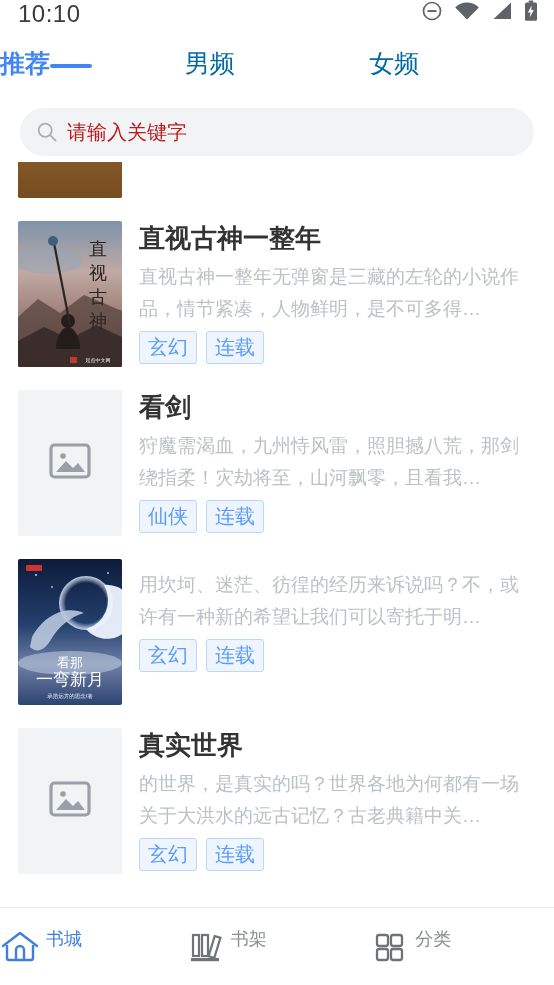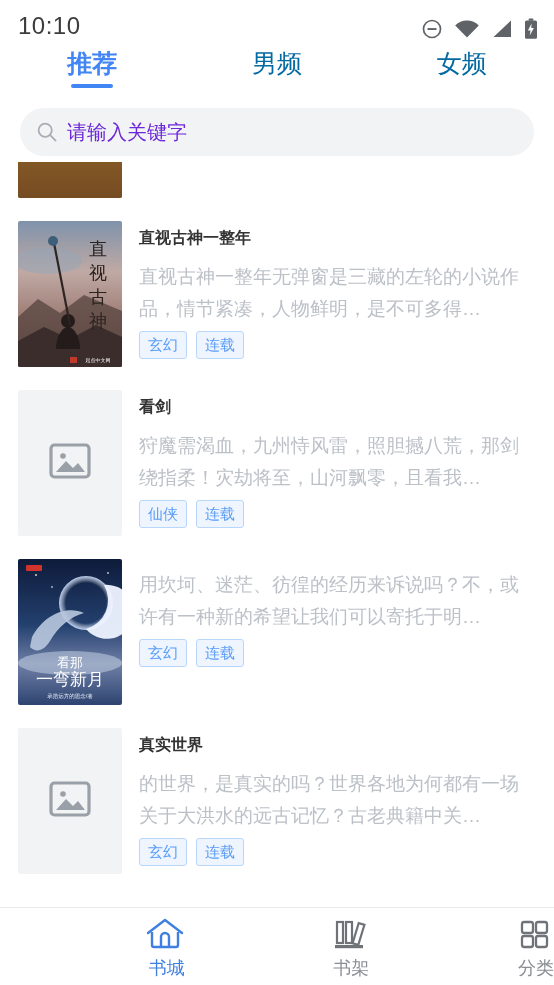--- a/index.html
+++ b/index.html
@@ -8,94 +8,94 @@
     background:#ffffff;
     font-family:"Liberation Sans","DejaVu Sans",sans-serif;
     -webkit-font-smoothing:antialiased;
     overflow:hidden;
   }
   .phone { position:relative; width:554px; height:985px; background:#fff; display:flex; flex-direction:column; }
 
   
   .statusbar {
     height:40px; flex:0 0 40px;
-    display:flex; align-items:flex-end; justify-content:space-between;
+    display:flex; align-items:flex-start; justify-content:space-between;
     padding:0 16px 0 18px;
   }
   .status-time { font-size:24px; color:#3c3c3c; letter-spacing:.5px; }
   .status-icons { display:flex; align-items:center; gap:11px; }
   .status-icons svg { display:block; }
 
   
   .tabs {
     flex:0 0 62px; height:62px;
     display:flex; align-items:flex-start; justify-content:space-around;
     padding-top:7px;
   }
   .tab {
-    position:relative; display:flex; flex-direction:column; align-items:center;
+    position:relative; display:flex; flex-direction:row; align-items:center;
     width:33.33%;
   }
   .tab-label { font-size:25px; color:#0369a1; line-height:32px; }
   .tab.active .tab-label { color:#4285f4; font-weight:bold; }
   .tab-underline { margin-top:5px; width:42px; height:4px; border-radius:2px; background:transparent; }
   .tab.active .tab-underline { background:#4285f4; }
 
   
   .search-wrap { flex:0 0 60px; padding:0 20px; display:flex; align-items:center; }
   .search-box {
     width:100%; height:48px; background:#f2f3f5; border-radius:24px;
     display:flex; align-items:center; padding:0 16px; gap:9px;
   }
   .search-box svg { display:block; flex:0 0 auto; }
-  .search-placeholder { font-size:20px; color:#6d28d9; }
+  .search-placeholder { font-size:20px; color:#b91c1c; }
 
   
   .list {
     flex:1 1 auto; overflow:hidden; position:relative;
     padding:0 18px;
   }
   .book-row { display:flex; gap:17px; padding:10px 0 13px 0; }
   .book-row.clipped { margin-top:-120px; }
   .cover {
     flex:0 0 104px; width:104px; height:146px;
     border-radius:2px; overflow:hidden; position:relative;
     background:#f2f3f5;
     display:flex; align-items:center; justify-content:center;
   }
   .cover svg.art { display:block; width:104px; height:146px; }
   .cover .ph { display:block; }
 
   .info { flex:1 1 auto; min-width:0; padding-top:2px; }
   .book-title {
-    font-size:16px; color:#333; line-height:30px; font-weight:bold;
+    font-size:26px; color:#333; line-height:30px; font-weight:bold;
     white-space:nowrap; overflow:hidden; text-overflow:ellipsis;
   }
   .book-desc {
     margin-top:8px;
     font-size:19px; line-height:32px; color:#bcc0c7;
     display:-webkit-box; -webkit-line-clamp:2; -webkit-box-orient:vertical;
     overflow:hidden; max-height:60px;
   }
   .tags { margin-top:10px; display:flex; gap:9px; }
   .tag {
-    font-size:15px; line-height:1;
+    font-size:20px; line-height:1;
     color:#5a9cf8; background:#eef5fe; border:1px solid #b9d6fb;
     border-radius:3px; padding:5px 8px 6px;
   }
 
   
   .bottomnav {
     flex:0 0 78px; height:78px;
     border-top:1px solid #e9eaec;
     display:flex; align-items:center;
   }
   .nav-item {
     flex:1 1 33.33%;
-    display:flex; flex-direction:column; align-items:flex-end; gap:6px;
+    display:flex; flex-direction:row; align-items:flex-start; gap:6px;
   }
   .nav-item svg { display:block; }
   .nav-label { font-size:18px; color:#8a8d93; line-height:20px; }
   .nav-item.active .nav-label { color:#3f7fe0; }
 </style>
 </head>
 <body>
 
 <div class="phone">
 

